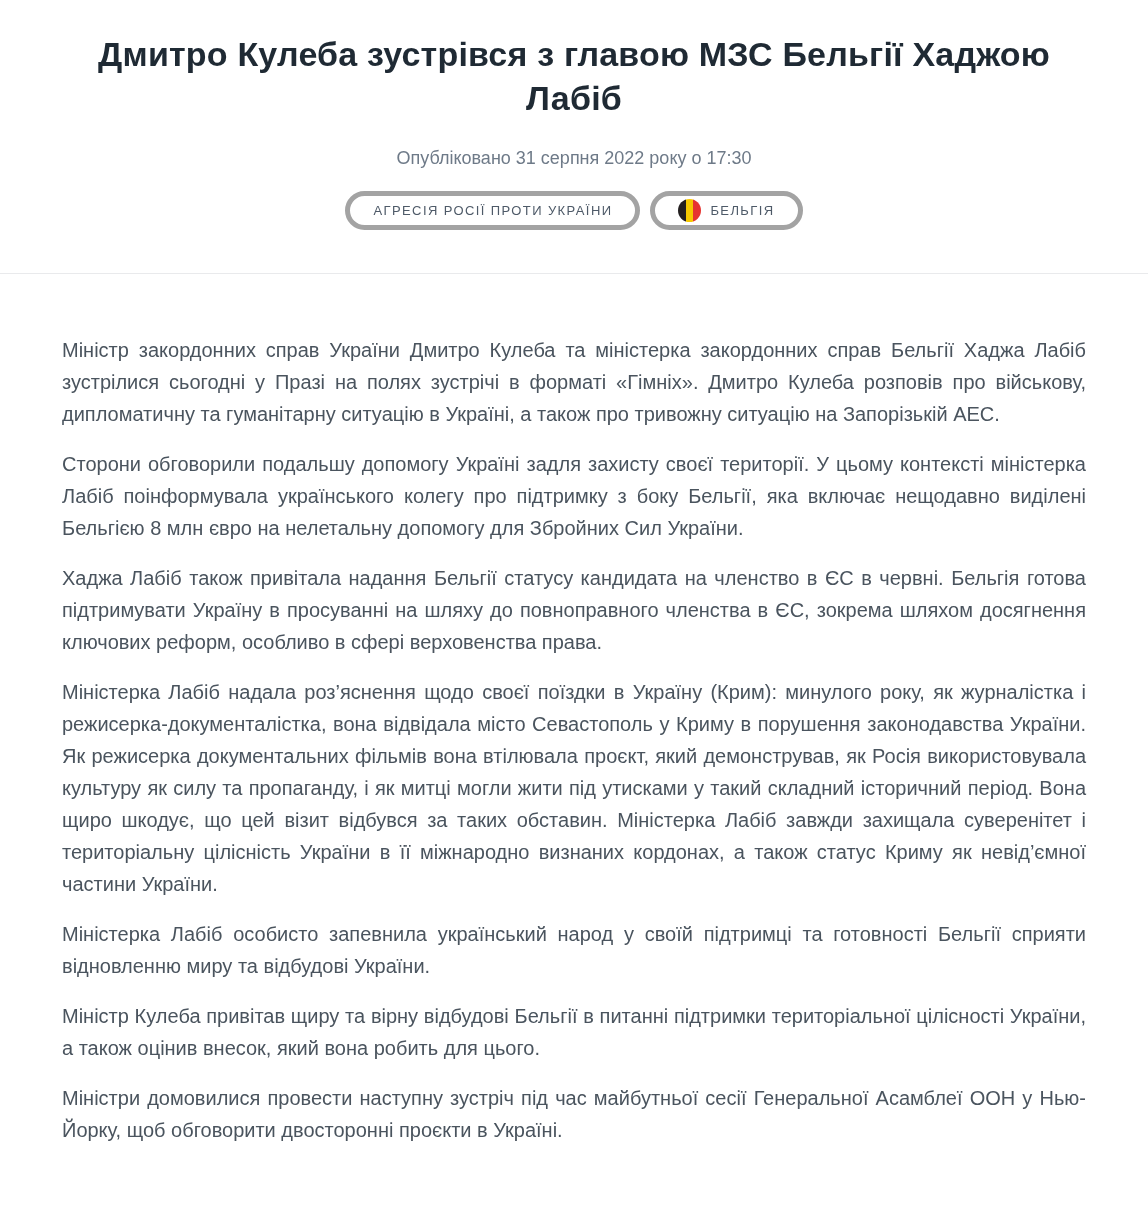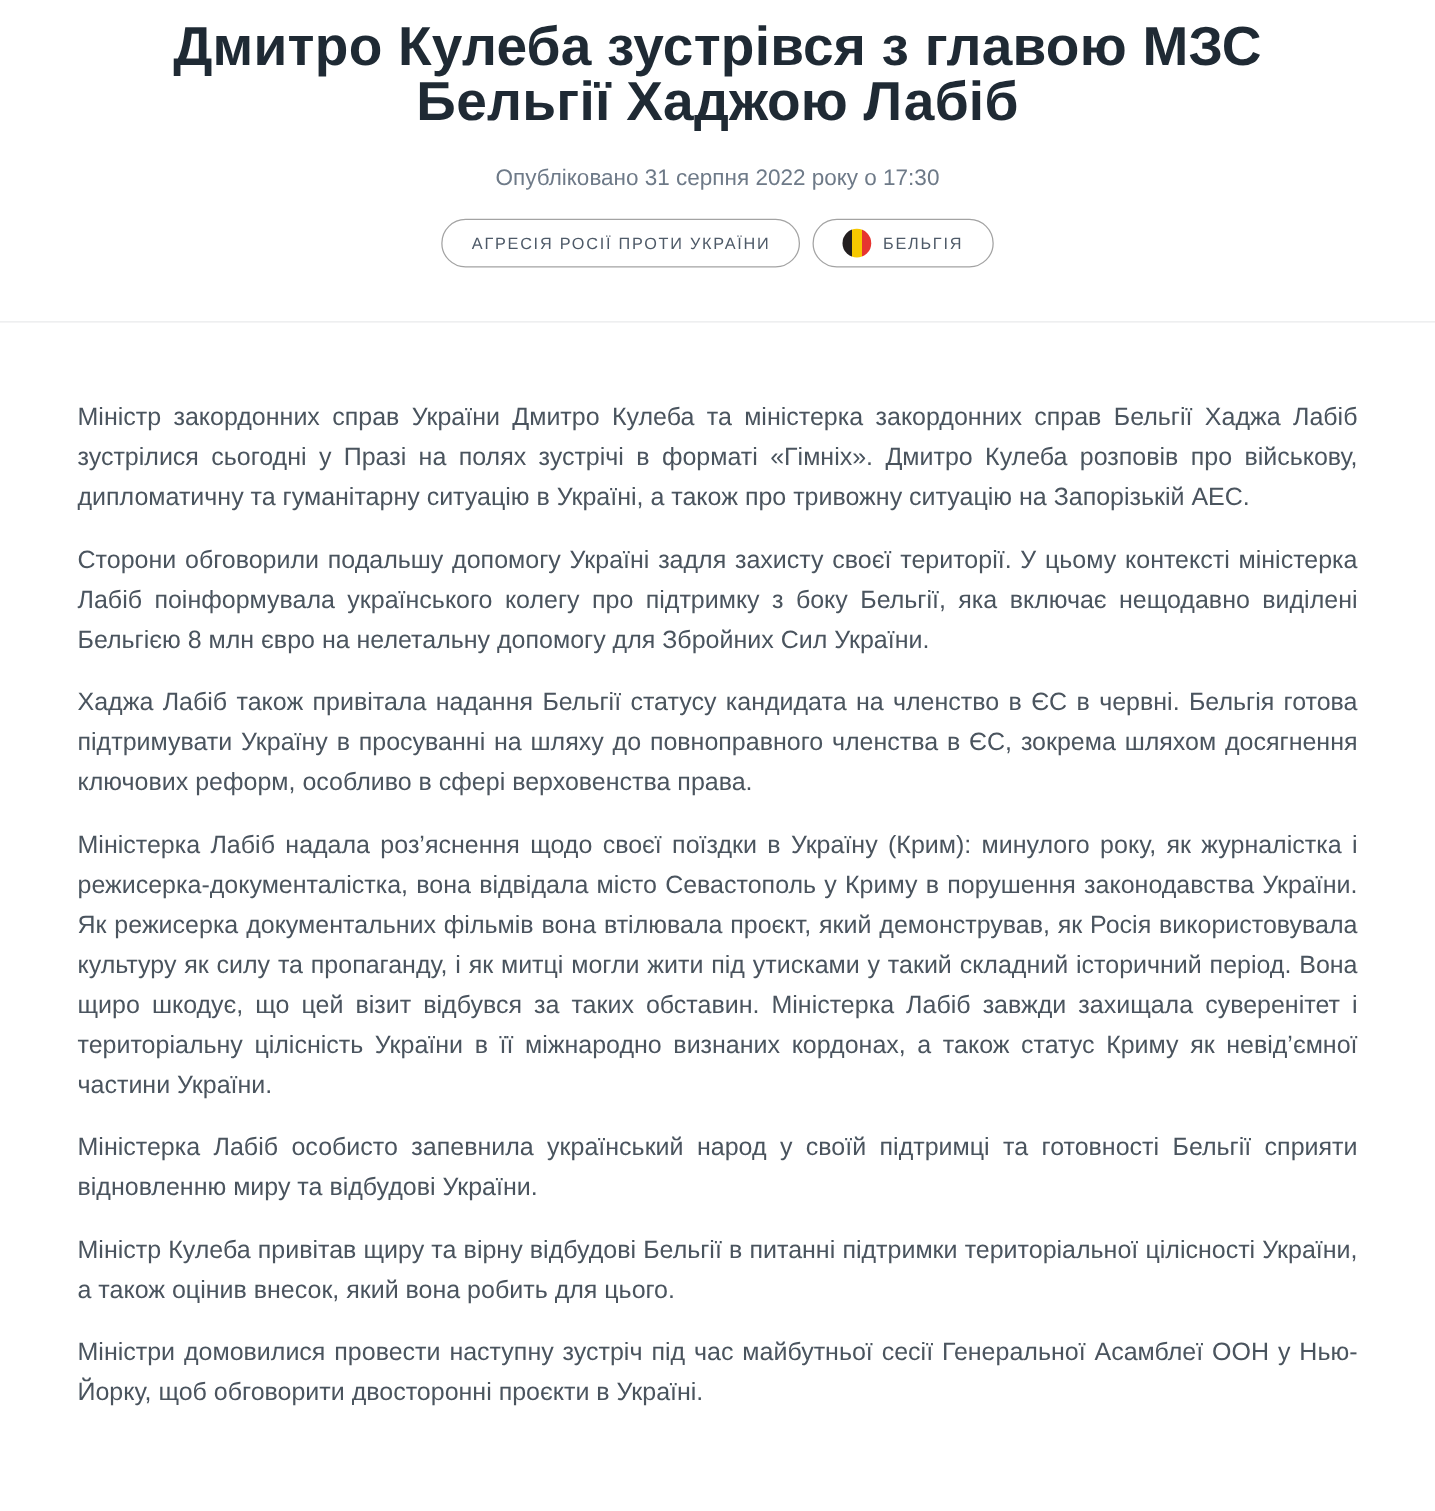--- a/index.html
+++ b/index.html
@@ -15,23 +15,23 @@
     margin: 0 auto;
     background: #ffffff;
   }
 
   
   .article-header {
     padding: 16px 70px 0;
     text-align: center;
   }
   .article-title {
-    margin: 0 auto;
+    margin: 16px auto;
     max-width: 990px;
-    font-size: 44px;
+    font-size: 34px;
     line-height: 44px;
     font-weight: 700;
     color: #1f2a34;
     letter-spacing: 0.2px;
   }
   .published-date {
     margin-top: 28px;
     font-size: 18px;
     color: #6e7a88;
     font-weight: 400;
@@ -42,21 +42,21 @@
     justify-content: center;
     align-items: center;
     gap: 10px;
   }
   .tag-pill {
     display: inline-flex;
     align-items: center;
     gap: 9px;
     height: 39px;
     padding: 0 23px;
-    border: 1px solid #a3a3a3;
+    border: 5px solid #a3a3a3;
     border-radius: 20px;
     background: #ffffff;
     font-size: 13px;
     letter-spacing: 1.4px;
     color: #4e5a68;
     text-decoration: none;
     text-transform: uppercase;
     white-space: nowrap;
     cursor: pointer;
   }

